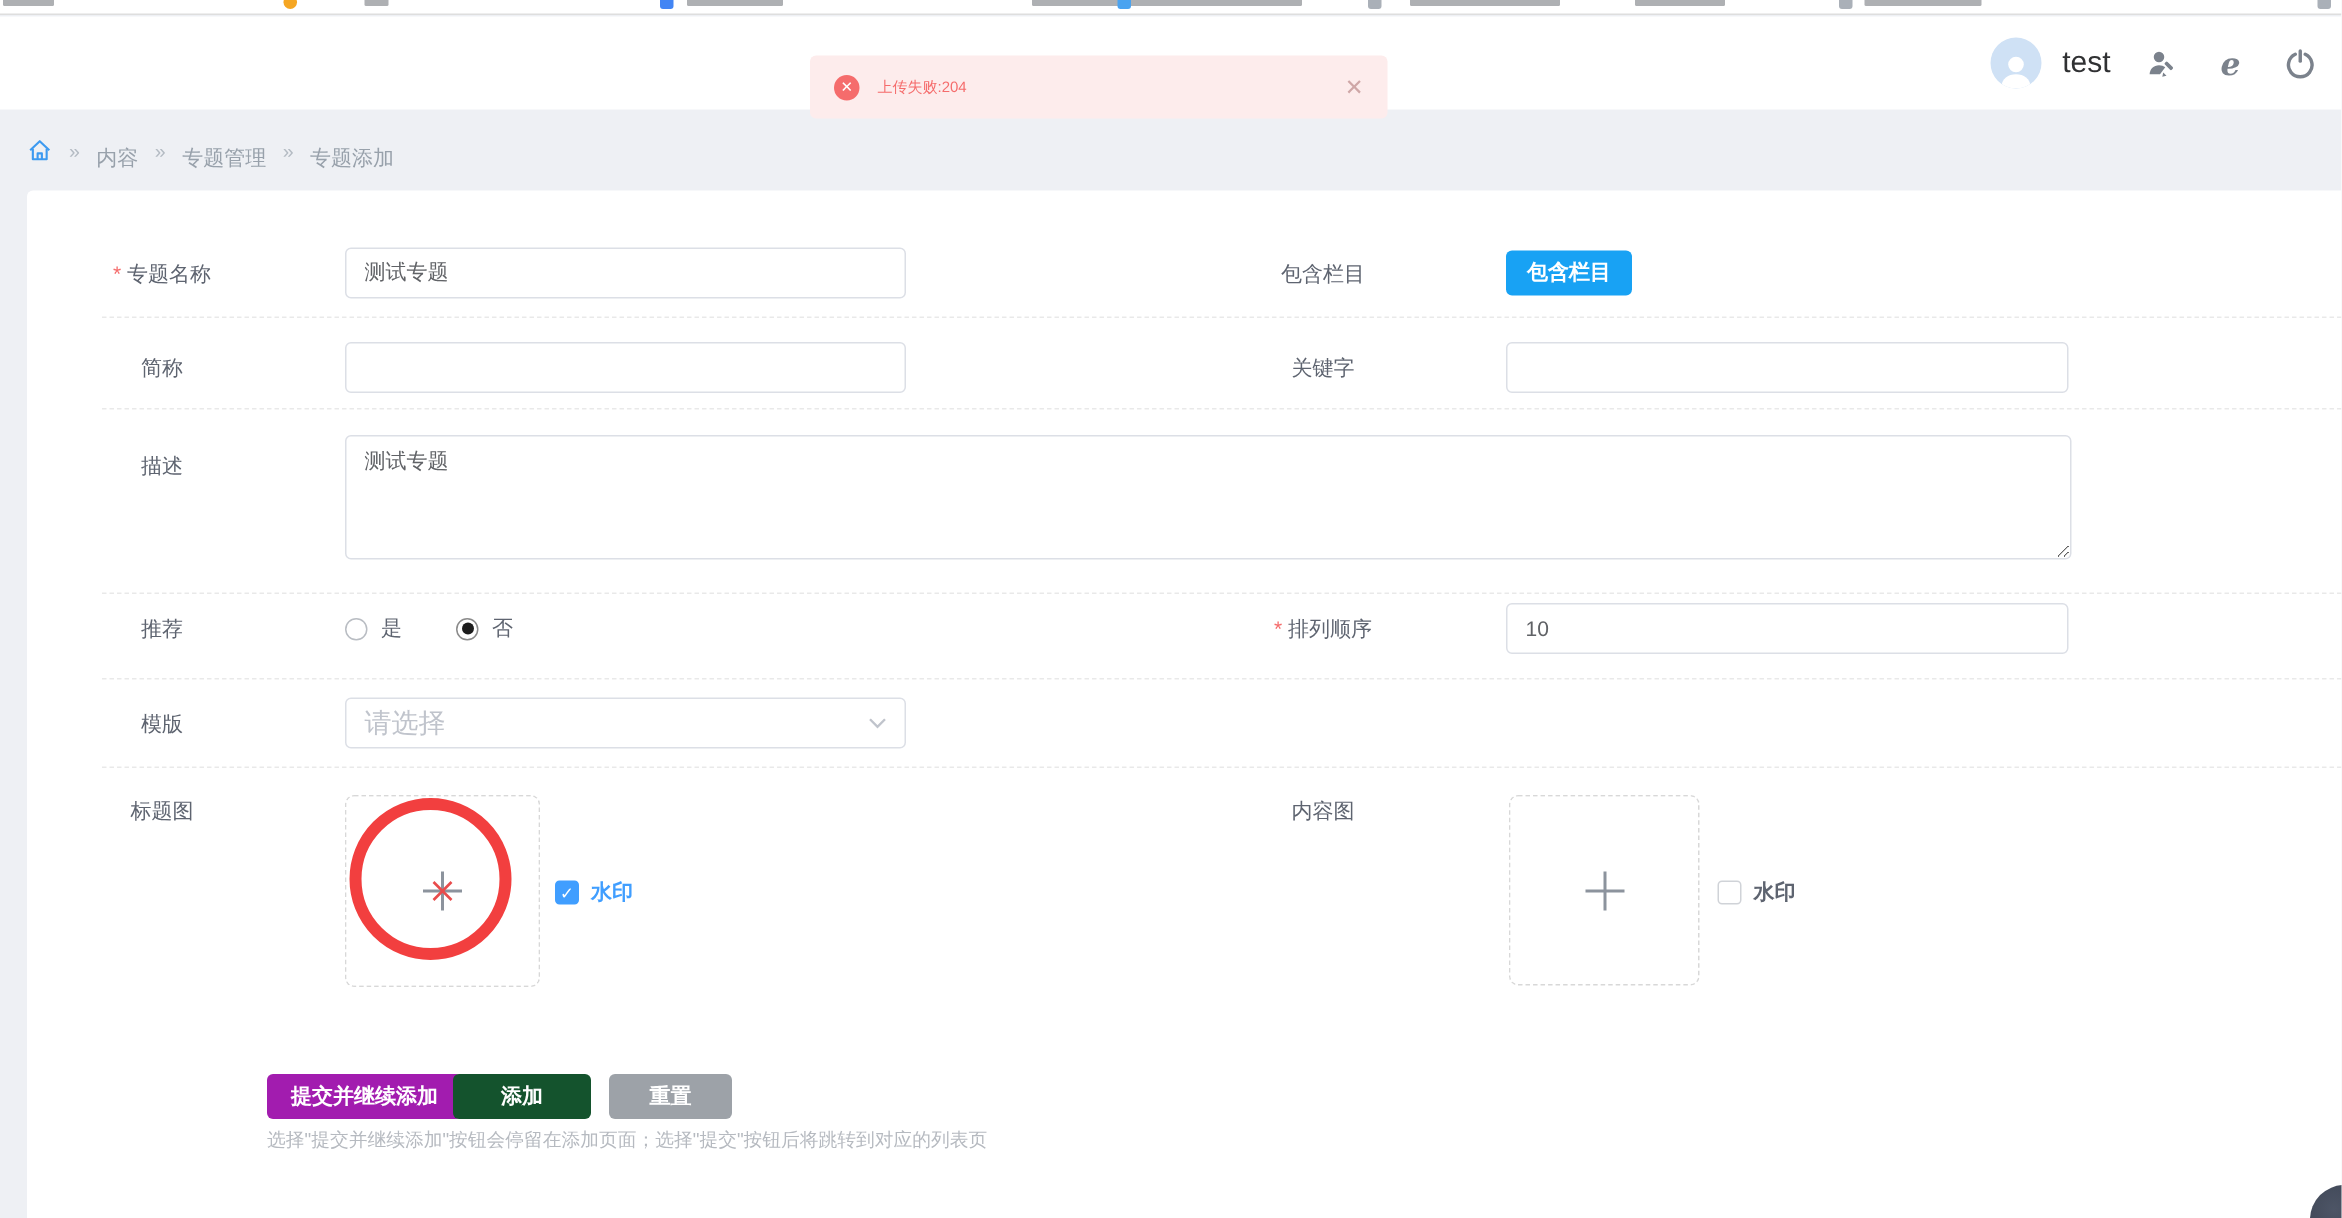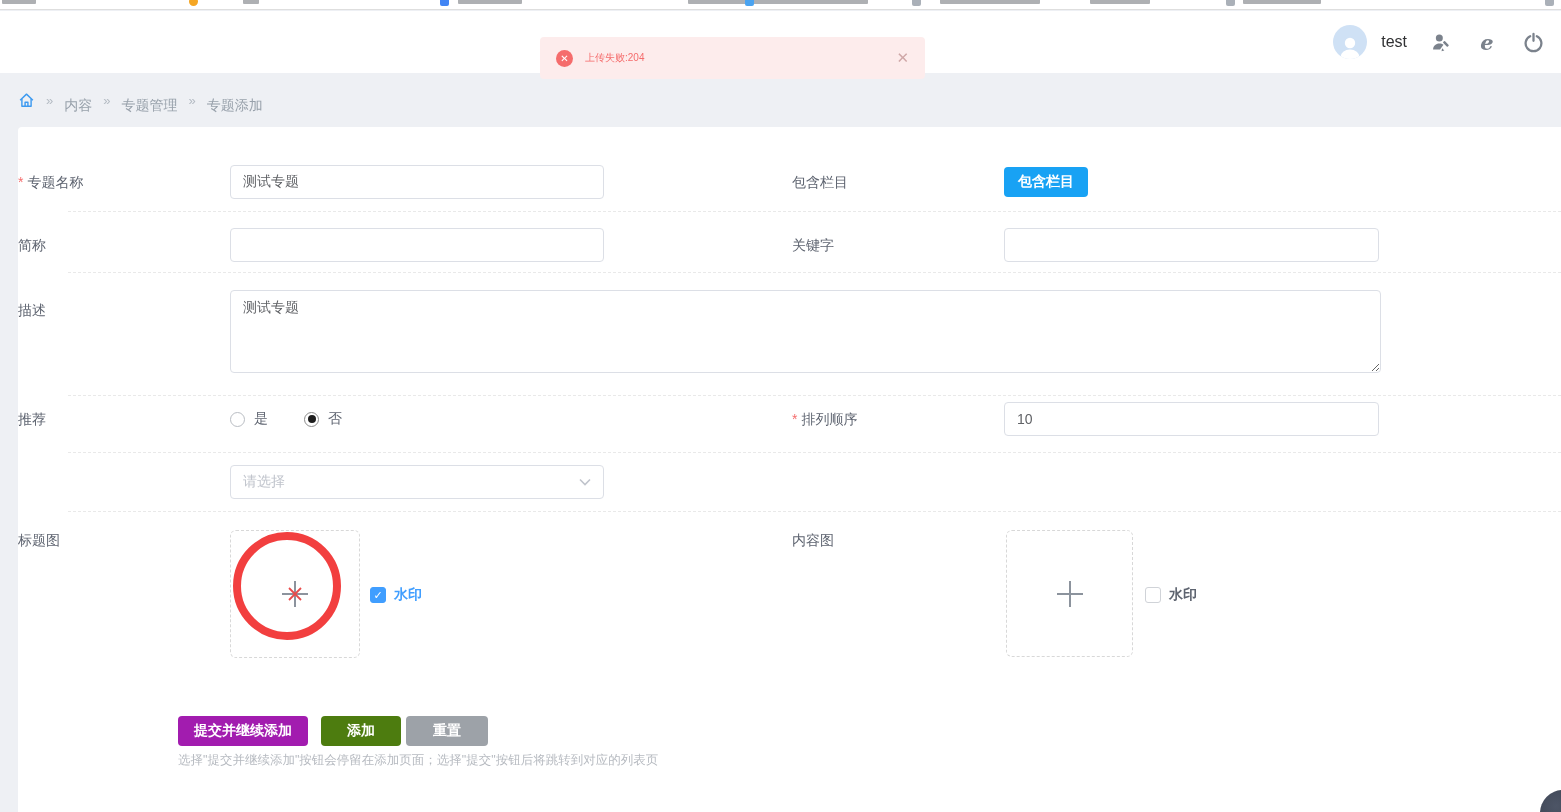--- a/index.html
+++ b/index.html
@@ -8,58 +8,58 @@
 
   
   .bookmarks-strip { position:absolute; left:0; top:0; width:1561px; height:10px; background:#fff; border-bottom:1px solid #dedede; overflow:hidden; }
   .bm-frag { position:absolute; top:-2px; height:6px; background:#6b6f75; opacity:.55; border-radius:1px; }
   .bm-ico { position:absolute; top:-3px; width:9px; height:9px; border-radius:2px; }
 
   
   .header { position:absolute; left:0; top:11px; width:1561px; height:62px; background:#ffffff; }
   .header-right { position:absolute; right:16px; top:0; height:62px; display:flex; align-items:center; gap:22px; }
   .avatar { width:34px; height:34px; border-radius:50%; background:#cfe1f5; display:flex; align-items:flex-end; justify-content:center; overflow:hidden; }
-  .username { font-size:16px; color:#303133; margin-left:-8px; }
+  .username { font-size:20px; color:#303133; margin-left:-8px; }
   .hicon { width:24px; height:24px; display:flex; align-items:center; justify-content:center; color:#7b828c; cursor:pointer; }
   .ie-e { font-family:"DejaVu Serif",serif; font-style:italic; font-weight:700; font-size:21px; color:#7b828c; line-height:1; }
 
   
   .toast { position:absolute; left:540px; top:37px; width:385px; height:42px; background:#fdecec; border-radius:4px; display:flex; align-items:center; padding:0 16px; z-index:20; }
   .toast-icon { width:17px; height:17px; border-radius:50%; background:#f56c6c; color:#fff; font-size:10px; font-weight:bold; display:flex; align-items:center; justify-content:center; flex:0 0 auto; }
   .toast-msg { color:#f56c6c; font-size:10px; margin-left:12px; }
   .toast-close { margin-left:auto; color:#cfa7a7; font-size:15px; cursor:pointer; }
 
   
   .breadcrumb { position:absolute; left:0; top:73px; width:1561px; height:54px; display:flex; align-items:center; padding-left:18px; gap:11px; font-size:14px; color:#98a1ab; }
   .crumb-sep { color:#b4bbc3; font-size:13px; }
   .crumb { cursor:pointer;margin-top:12px; }
 
   
   .card { position:absolute; left:18px; top:127px; width:1543px; height:685px; background:#fff; border-radius:4px 0 0 0; }
   .sep { position:absolute; left:50px; right:0; border-top:1px dashed #e9e9e9; }
 
-  .flabel { position:absolute; width:180px; text-align:left; font-size:14px; color:#5e6470; line-height:34px; white-space:nowrap; }
+  .flabel { position:absolute; width:180px; text-align:center; font-size:14px; color:#5e6470; line-height:34px; white-space:nowrap; }
   .req { color:#f56c6c; margin-right:4px; font-size:14px; }
   .tinput { position:absolute; height:34px; border:1px solid #dcdfe6; border-radius:4px; padding:0 12px; font-size:14px; color:#606266; font-family:inherit; outline:none; background:#fff; }
   .tinput::placeholder { color:#c0c4cc; }
 
   .btn { position:absolute; height:30px; border:none; border-radius:4px; color:#fff; font-size:14px; font-weight:bold; font-family:inherit; cursor:pointer; }
 
   textarea.desc { position:absolute; left:212px; top:163px; width:1151px; height:83px; border:1px solid #dcdfe6; border-radius:4px; padding:8px 12px; font-size:14px; color:#606266; font-family:inherit; resize:both; outline:none; }
 
   
   .radio-group { position:absolute; left:212px; top:275px; height:34px; display:flex; align-items:center; gap:36px; }
   .radio { display:flex; align-items:center; gap:9px; cursor:pointer; font-size:14px; color:#5e6470; }
   .rdot { width:15px; height:15px; border-radius:50%; background:#fff; border:1px solid #b9bdc3; display:flex; align-items:center; justify-content:center; }
   .rdot.on { border-color:#8b8b8b; }
   .rdot.on::after { content:""; width:8px; height:8px; border-radius:50%; background:#1d1d1d; }
 
   
   .select { position:absolute; left:212px; top:338px; width:374px; height:34px; border:1px solid #dcdfe6; border-radius:4px; display:flex; align-items:center; padding:0 12px; cursor:pointer; background:#fff; }
-  .select .ph { font-size:14px; color:#c0c4cc; }
+  .select .ph { font-size:18px; color:#c0c4cc; }
   .select svg { margin-left:auto; }
 
   
   .upload { position:absolute; width:130px; height:128px; border:1px dashed #d8d8d8; border-radius:6px; background:#fff; cursor:pointer; }
   .plus { position:absolute; left:50%; top:50%; transform:translate(-50%,-50%); }
   .ring { position:absolute; left:215px; top:405px; width:108px; height:108px; border:8px solid #f23f3f; border-radius:50%; pointer-events:none; z-index:5; }
   .redx { position:absolute; left:269px; top:459px; width:16px; height:16px; z-index:6; pointer-events:none; }
 
   .check-wrap { position:absolute; display:flex; align-items:center; gap:8px; }
   .cbox { width:16px; height:16px; border-radius:3px; border:1px solid #d0d3d8; background:#fff; display:flex; align-items:center; justify-content:center; cursor:pointer; }
@@ -170,20 +170,21 @@
     <span class="radio">
         <span class="rdot on"></span>
         <span>否</span>
       </span>
   </div>
   <div class="flabel" style="left:774px;top:275px"><span class="req">*</span><span>排列顺序</span></div>
   <input class="tinput" style="left: 986px; top: 275px; width: 375px;" value="10">
 
   <div class="sep" style="top:325px"></div>
 
+  <div class="flabel" style="left:0;top:338px">模版</div>
   <div class="select">
     <span class="ph">请选择</span>
     <svg width="12" height="8" viewBox="0 0 12 8" fill="none" stroke="#c0c4cc" stroke-width="1.6">
         <polyline points="1,1.5 6,6.5 11,1.5"></polyline>
       </svg>
   </div>
 
   <div class="sep" style="top:384px"></div>
 
   <div class="flabel" style="left:0;top:403px;line-height:20px">标题图</div>
@@ -209,18 +210,18 @@
       <line x1="15" y1="2" x2="15" y2="28"></line>
         <line x1="2" y1="15" x2="28" y2="15"></line>
     </svg>
   </div>
   <div class="check-wrap" style="left:1127px;top:459px">
     <span class="cbox"></span>
     <span class="cklabel gray">水印</span>
   </div>
 
   <button class="btn" style="left:160px;top:589px;width:130px;background:#a21caf">提交并继续添加</button>
-  <button class="btn" style="left:303px;top:589px;width:80px;background:#4d7c0f">添加</button>
+  <button class="btn" style="left:284px;top:589px;width:92px;background:#14532d">添加</button>
   <button class="btn" style="left:388px;top:589px;width:82px;background:#9da2a8">重置</button>
   <div class="hint">选择"提交并继续添加"按钮会停留在添加页面；选择"提交"按钮后将跳转到对应的列表页</div>
 </div>
 
 <div class="fab"></div>
 
 </body></html>

